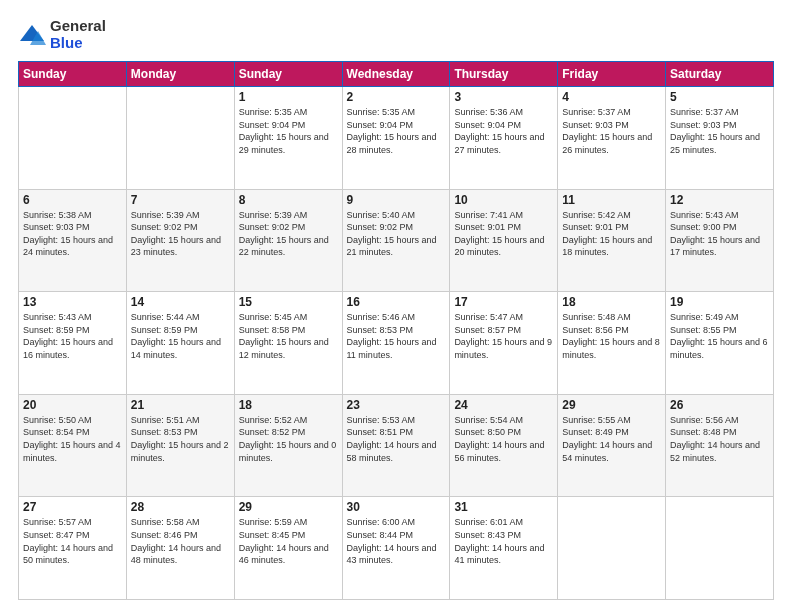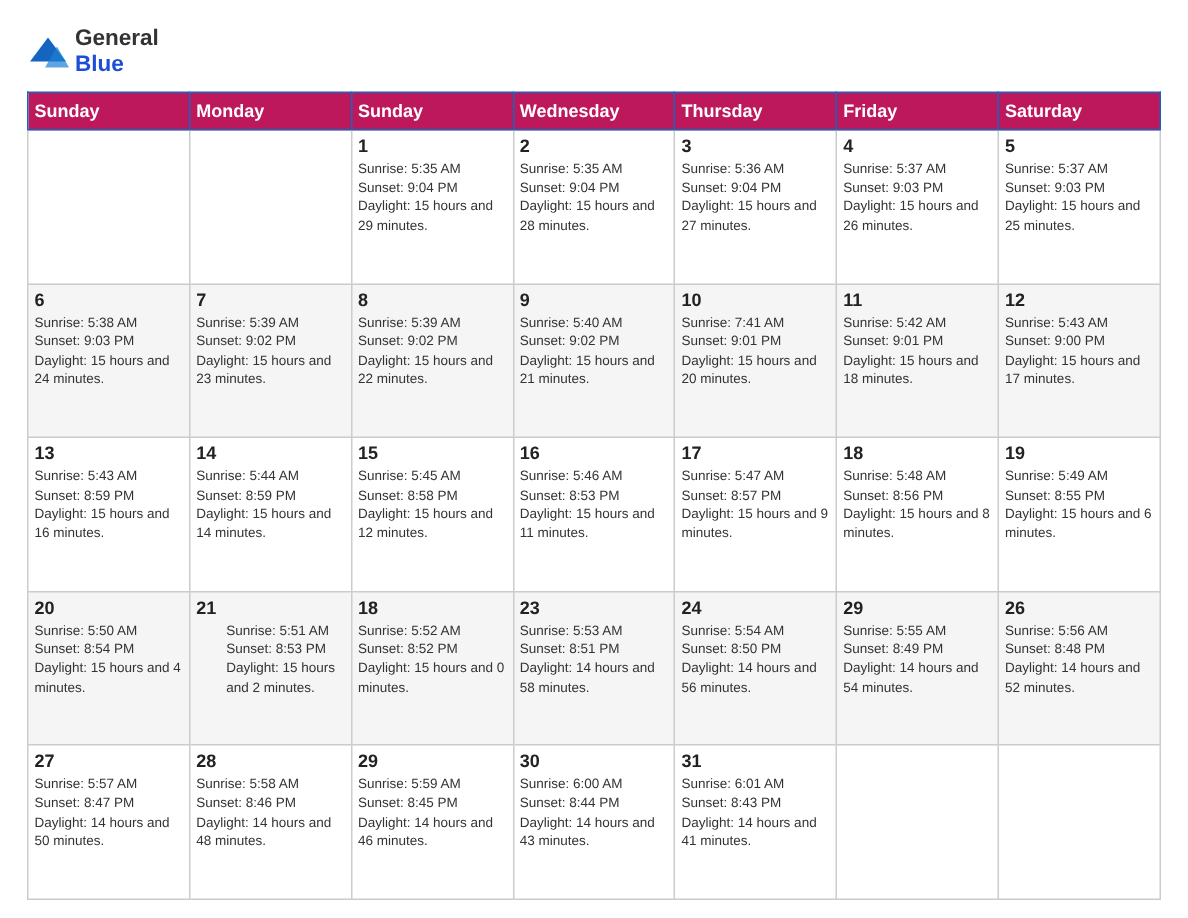--- a/index.html
+++ b/index.html
@@ -251,21 +251,21 @@
         </tr>
         <tr>
           <td>
             <span class="day-num">20</span>
             <div class="cell-content" style="white-space: pre-line;">Sunrise: 5:50 AM
 Sunset: 8:54 PM
 Daylight: 15 hours and 4 minutes.</div>
           </td>
           <td>
             <span class="day-num">21</span>
-            <div class="cell-content" style="white-space: pre-line; margin-left: 20px;">Sunrise: 5:51 AM
+            <div class="cell-content" style="white-space: pre-line;">Sunrise: 5:51 AM
 Sunset: 8:53 PM
 Daylight: 15 hours and 2 minutes.</div>
           </td>
           <td>
             <span class="day-num">18</span>
             <div class="cell-content" style="white-space: pre-line;">Sunrise: 5:52 AM
 Sunset: 8:52 PM
 Daylight: 15 hours and 0 minutes.</div>
           </td>
           <td>

